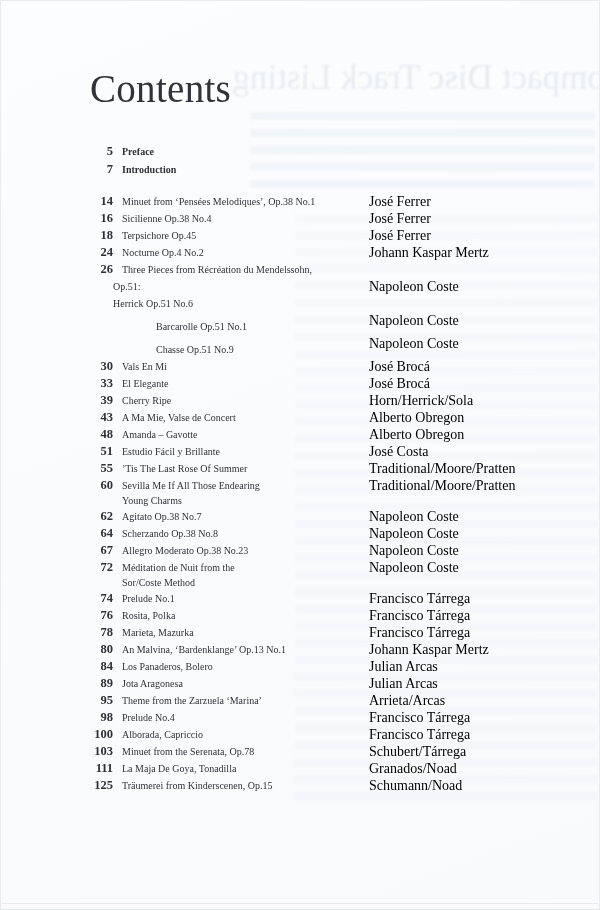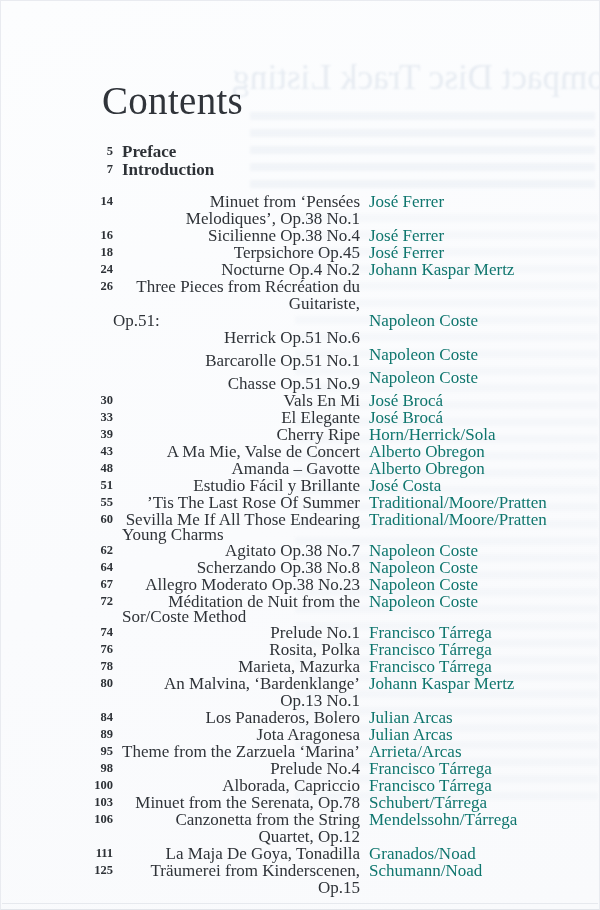--- a/index.html
+++ b/index.html
@@ -54,40 +54,40 @@
   .front-matter .row{margin-bottom:1px;}
   .toc{position:absolute;top:193px;left:0;right:5px;}
   .row{
     display:grid;grid-template-columns:26px 238px auto;
     column-gap:9px;padding-left:87px;align-items:start;
   }
   .num{
     text-align:right;font-weight:700;font-size:12.5px;line-height:17px;
     color:#2d3136;
   }
-  .title{font-size:17px;line-height:17px;color:#2f3338;}
+  .title{font-size:10px;line-height:17px;color:#2f3338;}
   .fm .title{font-weight:700;color:#2d3136;}
-  .t1{display:block;text-align:right;}
+  .t1{display:block;}
   .t2{display:block;line-height:14px;}
-  .composer{font-size:17px;line-height:17px;white-space:nowrap;color:#0f766e;}
+  .composer{font-size:14px;line-height:17px;white-space:nowrap;color:#000000;}
   .sub-first{margin-left:-9px;}
   .sub-first .prefix{margin-right:21px;text-align:center;}
   .sub-cont{margin-left:34px;margin-top:6px;}
 </style>
 </head>
 <body>
 
 <div class="ghost-layer">
   <div class="ghost-title">Compact Disc Track Listing</div>
   <div class="ghost-paragraph ghost-p1"></div>
   <div class="ghost-paragraph ghost-p2"></div>
 </div>
 
 <div class="content">
-  <h1 class="contents-title" style="margin:12px;font-weight:400;">Contents</h1>
+  <h1 class="contents-title" style="margin:0;font-weight:400;">Contents</h1>
 
   <div class="front-matter">
       <div class="row fm">
     <span class="num">5</span>
     <span class="title">Preface</span>
   </div>
       <div class="row fm">
     <span class="num">7</span>
     <span class="title">Introduction</span>
   </div>
@@ -118,21 +118,21 @@
       <div class="row">
     <span class="num">24</span>
     <span class="title">
           <span class="t1">Nocturne Op.4 No.2</span>
         </span>
     <span class="composer">Johann Kaspar Mertz</span>
   </div>
       <div class="row">
     <span class="num">26</span>
     <span class="title">
-          <span class="t1">Three Pieces from Récréation du Guitariste,</span>
+          <span class="t1">Three Pieces from Récréation du Mendelssohn,</span>
         </span>
     <span class="composer"></span>
   </div>
       <div class="row">
     <span class="num"></span>
     <span class="title sub-first"><span class="prefix">Op.51:</span><span class="t1">Herrick Op.51 No.6</span></span>
     <span class="composer">Napoleon Coste</span>
   </div>
       <div class="row">
     <span class="num"></span>
@@ -298,27 +298,20 @@
     <span class="composer">Francisco Tárrega</span>
   </div>
       <div class="row">
     <span class="num">103</span>
     <span class="title">
           <span class="t1">Minuet from the Serenata, Op.78</span>
         </span>
     <span class="composer">Schubert/Tárrega</span>
   </div>
       <div class="row">
-    <span class="num">106</span>
-    <span class="title">
-          <span class="t1">Canzonetta from the String Quartet, Op.12</span>
-        </span>
-    <span class="composer">Mendelssohn/Tárrega</span>
-  </div>
-      <div class="row">
     <span class="num">111</span>
     <span class="title">
           <span class="t1">La Maja De Goya, Tonadilla</span>
         </span>
     <span class="composer">Granados/Noad</span>
   </div>
       <div class="row">
     <span class="num">125</span>
     <span class="title">
           <span class="t1">Träumerei from Kinderscenen, Op.15</span>

